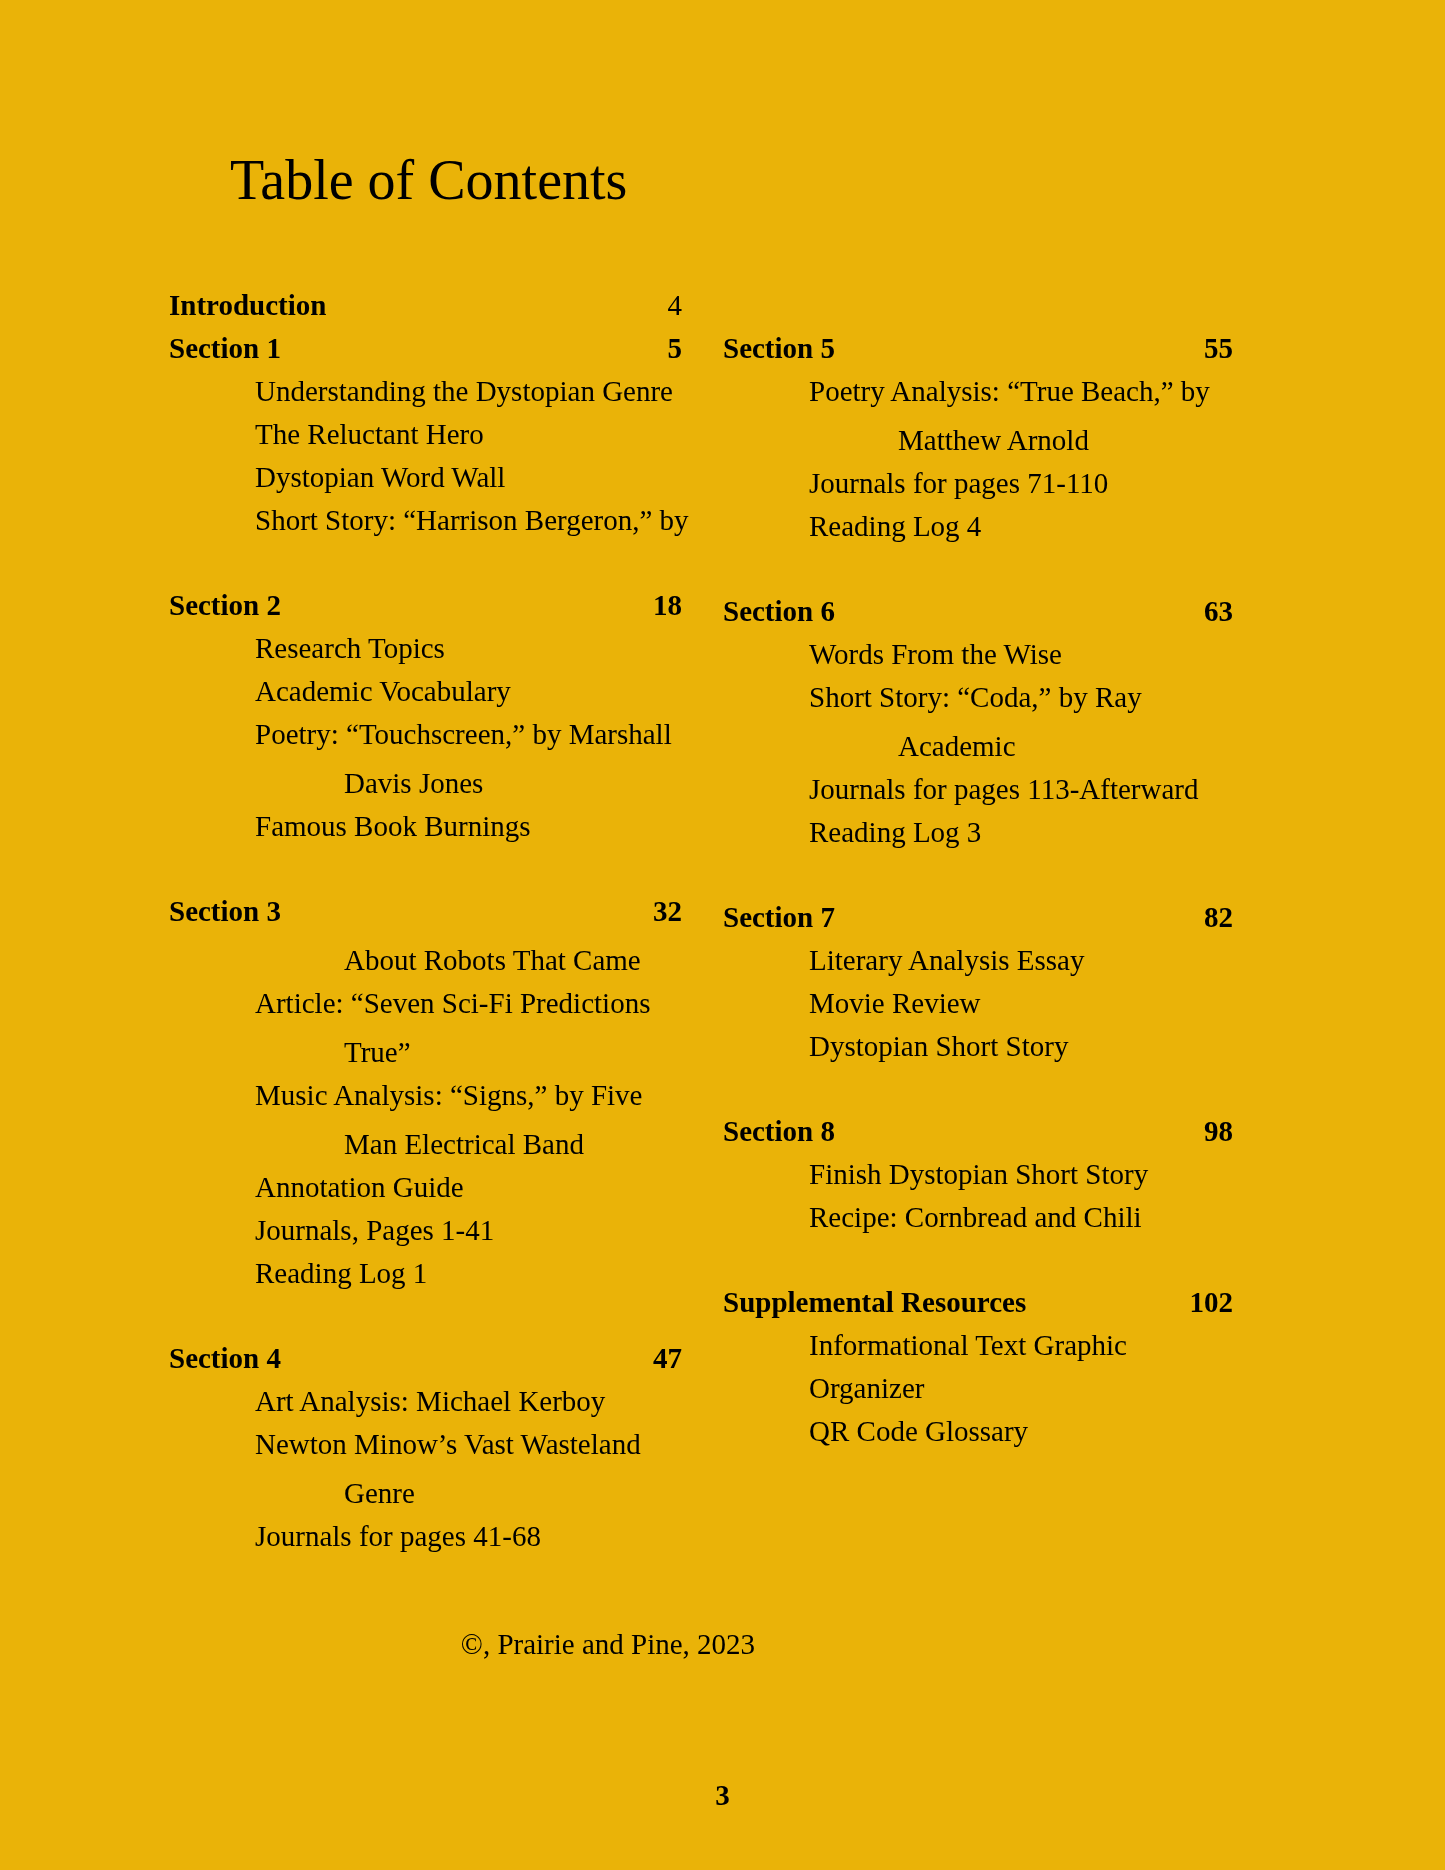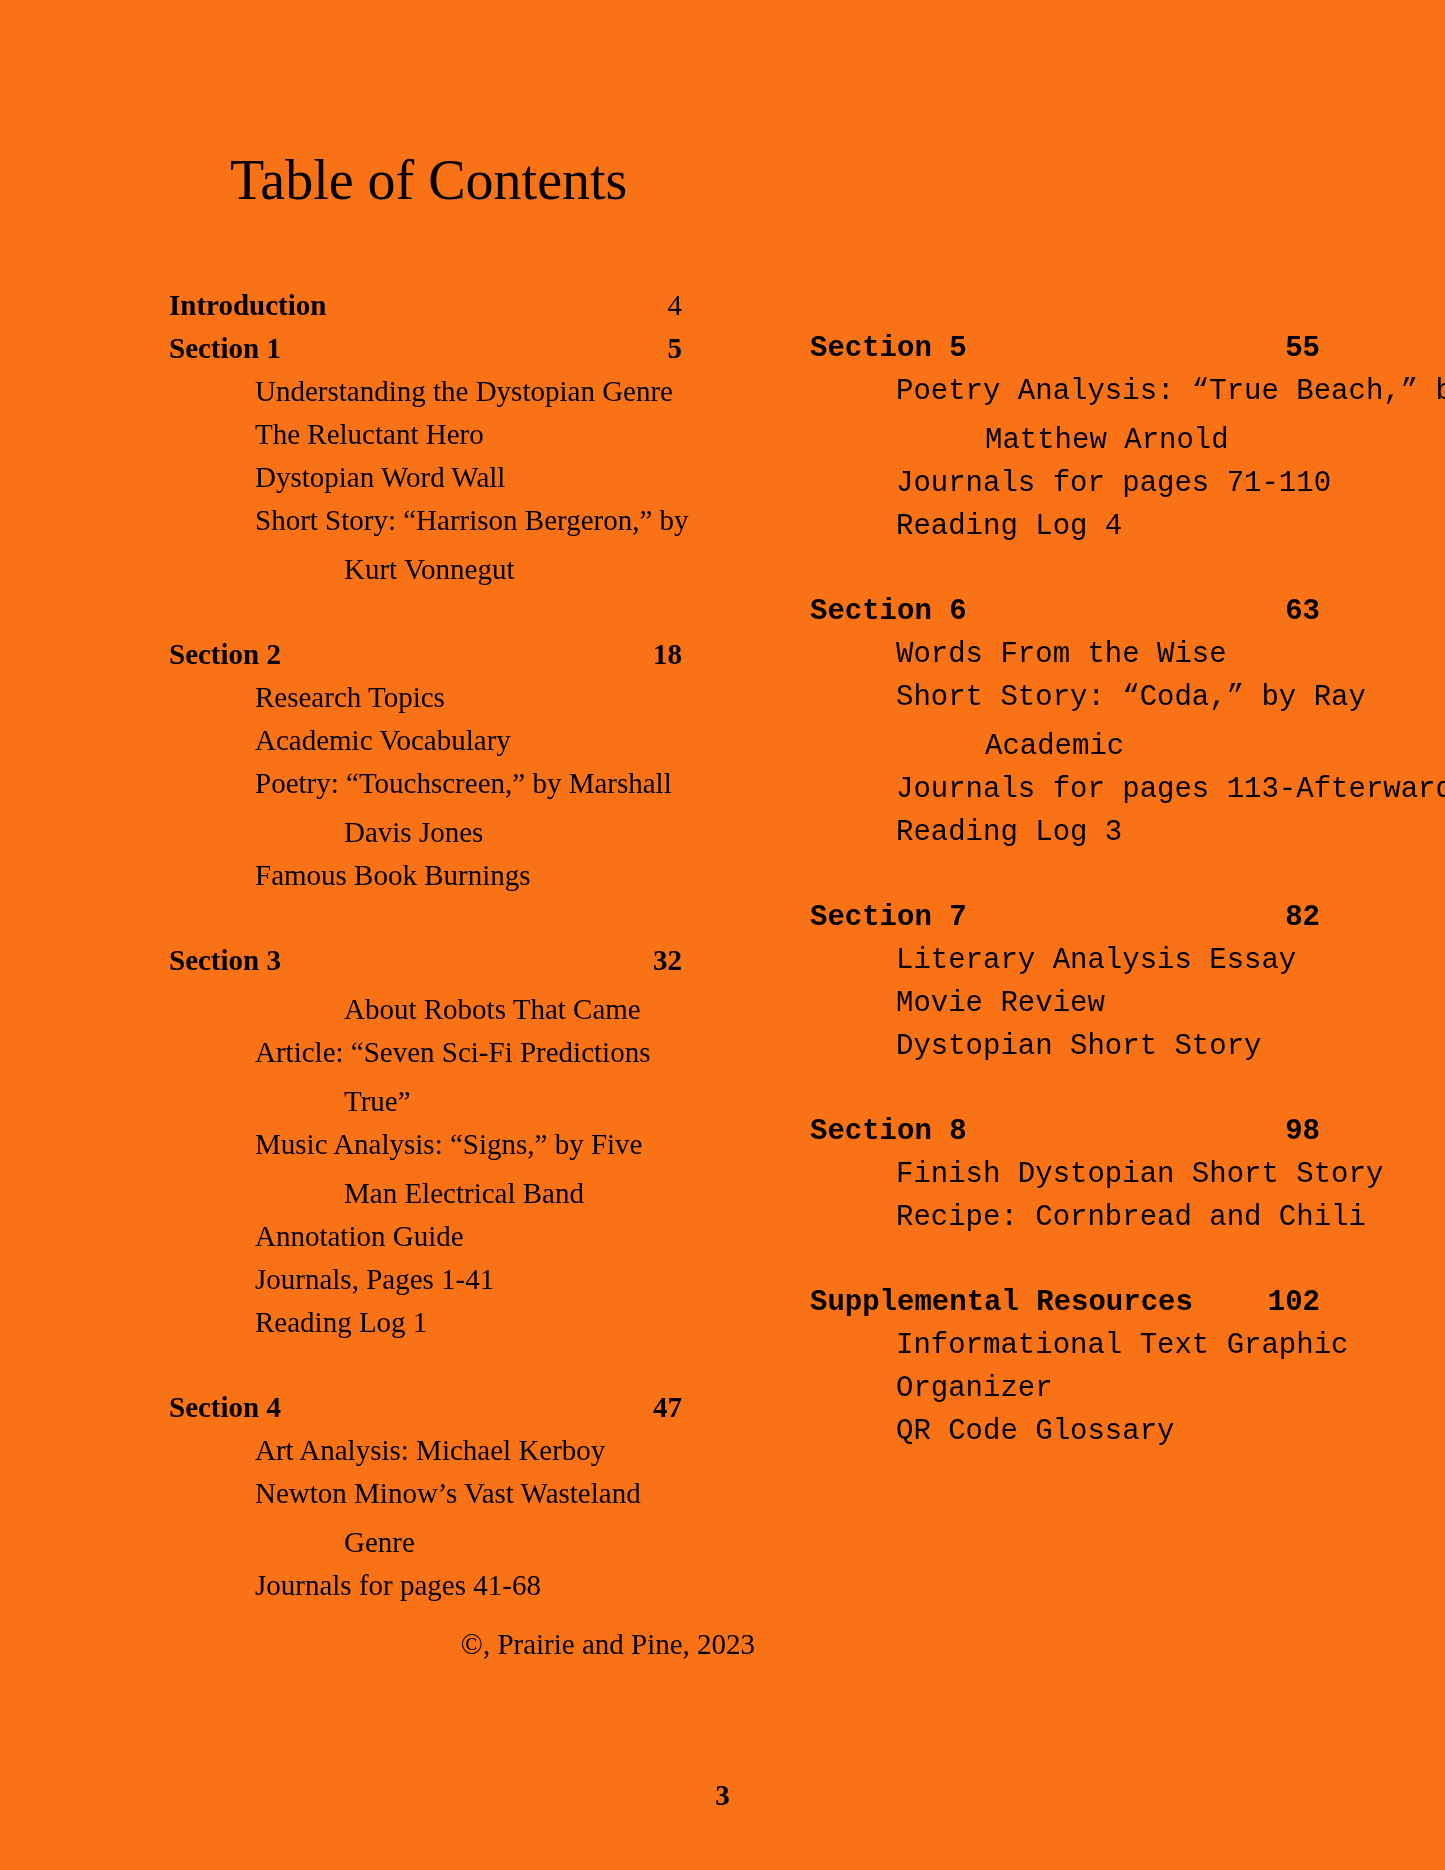--- a/index.html
+++ b/index.html
@@ -4,41 +4,41 @@
 <style>
   html, body {
     margin: 0;
     padding: 0;
     background: #ffffff;
   }
   .page {
     position: relative;
     width: 1445px;
     height: 1870px;
-    background: #f97316;
+    background: #eab308;
     color: #000000;
     font-family: "Liberation Serif", "DejaVu Serif", serif;
     overflow: hidden;
   }
   .doc-title {
     position: absolute;
     left: 230px;
     top: 147px;
     margin: 0;
     font-size: 56px;
     font-weight: 400;
     line-height: 67px;
     white-space: nowrap;
   }
   .toc-col {
     position: absolute;
     font-size: 29px;
   }
   .toc-col.left  { left: 169px; top: 284px; width: 513px; }
-  .toc-col.right { left: 810px; top: 327px; width: 510px; font-family: Liberation Mono, monospace; }
+  .toc-col.right { left: 723px; top: 327px; width: 510px; }
   .toc-section { margin: 0; }
   .toc-section.gap { margin-top: 42px; }
   .sec-head {
     display: flex;
     justify-content: space-between;
     align-items: baseline;
     font-weight: 700;
     line-height: 43px;
     white-space: nowrap;
   }
@@ -84,21 +84,20 @@
       </div>
       <div class="toc-section">
         <div class="sec-head">
           <span class="sec-title">Section 1</span>
           <span class="sec-page">5</span>
         </div>
         <div class="toc-line ind1">Understanding the Dystopian Genre</div>
         <div class="toc-line ind1">The Reluctant Hero</div>
         <div class="toc-line ind1">Dystopian Word Wall</div>
         <div class="toc-line ind1">Short Story: “Harrison Bergeron,” by</div>
-        <div class="toc-line ind2">Kurt Vonnegut</div>
       </div>
       <div class="toc-section gap">
         <div class="sec-head">
           <span class="sec-title">Section 2</span>
           <span class="sec-page">18</span>
         </div>
         <div class="toc-line ind1">Research Topics</div>
         <div class="toc-line ind1">Academic Vocabulary</div>
         <div class="toc-line ind1">Poetry: “Touchscreen,” by Marshall</div>
         <div class="toc-line ind2">Davis Jones</div>

